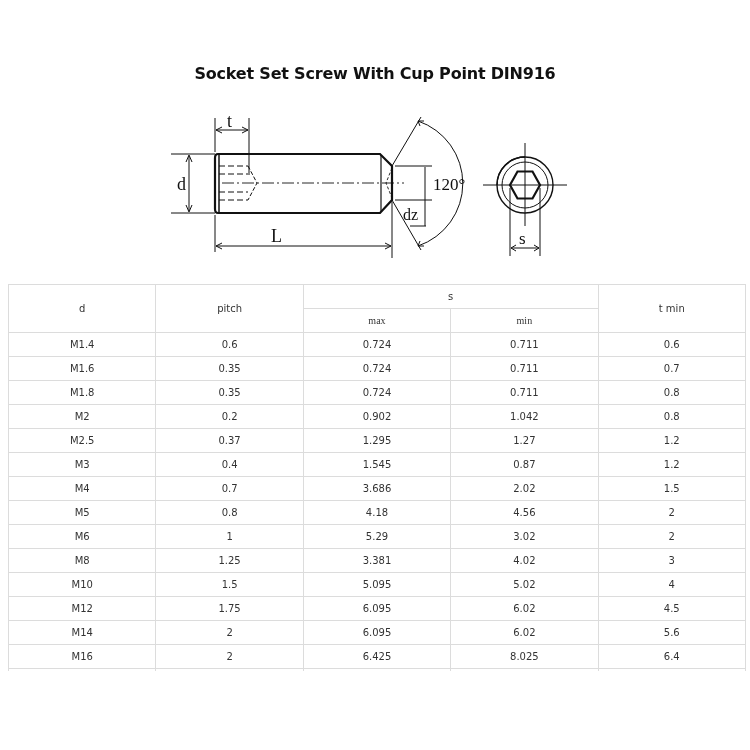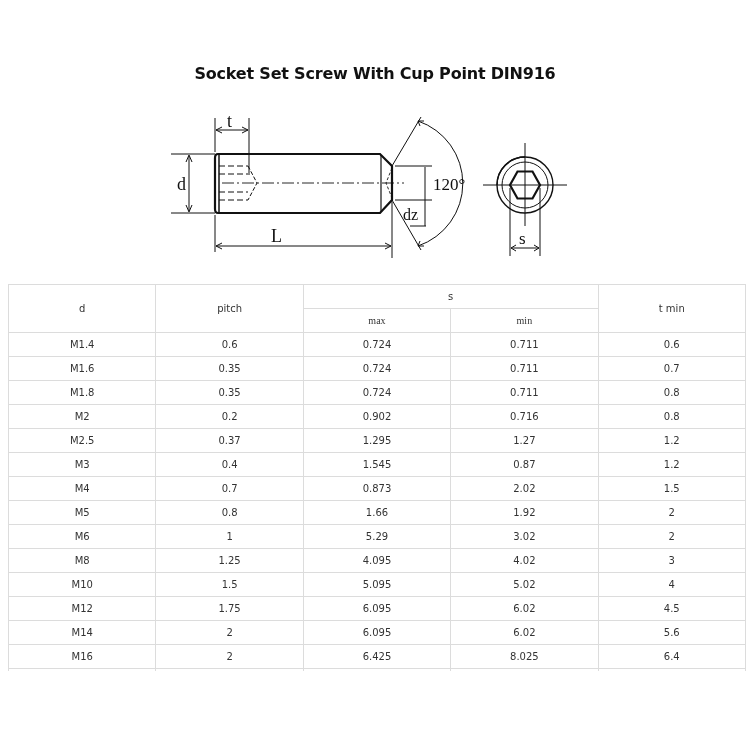--- a/index.html
+++ b/index.html
@@ -145,62 +145,62 @@
         <td>M1.8</td>
         <td>0.35</td>
         <td>0.724</td>
         <td>0.711</td>
         <td>0.8</td>
       </tr>
     <tr>
         <td>M2</td>
         <td>0.2</td>
         <td>0.902</td>
-        <td>0.716</td>
+        <td>1.042</td>
         <td>0.8</td>
       </tr>
     <tr>
         <td>M2.5</td>
         <td>0.37</td>
         <td>1.295</td>
         <td>1.27</td>
         <td>1.2</td>
       </tr>
     <tr>
         <td>M3</td>
         <td>0.4</td>
         <td>1.545</td>
         <td>0.87</td>
         <td>1.2</td>
       </tr>
     <tr>
         <td>M4</td>
         <td>0.7</td>
-        <td>0.873</td>
+        <td>3.686</td>
         <td>2.02</td>
         <td>1.5</td>
       </tr>
     <tr>
         <td>M5</td>
         <td>0.8</td>
-        <td>1.66</td>
-        <td>1.92</td>
+        <td>4.18</td>
+        <td>4.56</td>
         <td>2</td>
       </tr>
     <tr>
         <td>M6</td>
         <td>1</td>
         <td>5.29</td>
         <td>3.02</td>
         <td>2</td>
       </tr>
     <tr>
         <td>M8</td>
         <td>1.25</td>
-        <td>4.095</td>
+        <td>3.381</td>
         <td>4.02</td>
         <td>3</td>
       </tr>
     <tr>
         <td>M10</td>
         <td>1.5</td>
         <td>5.095</td>
         <td>5.02</td>
         <td>4</td>
       </tr>

